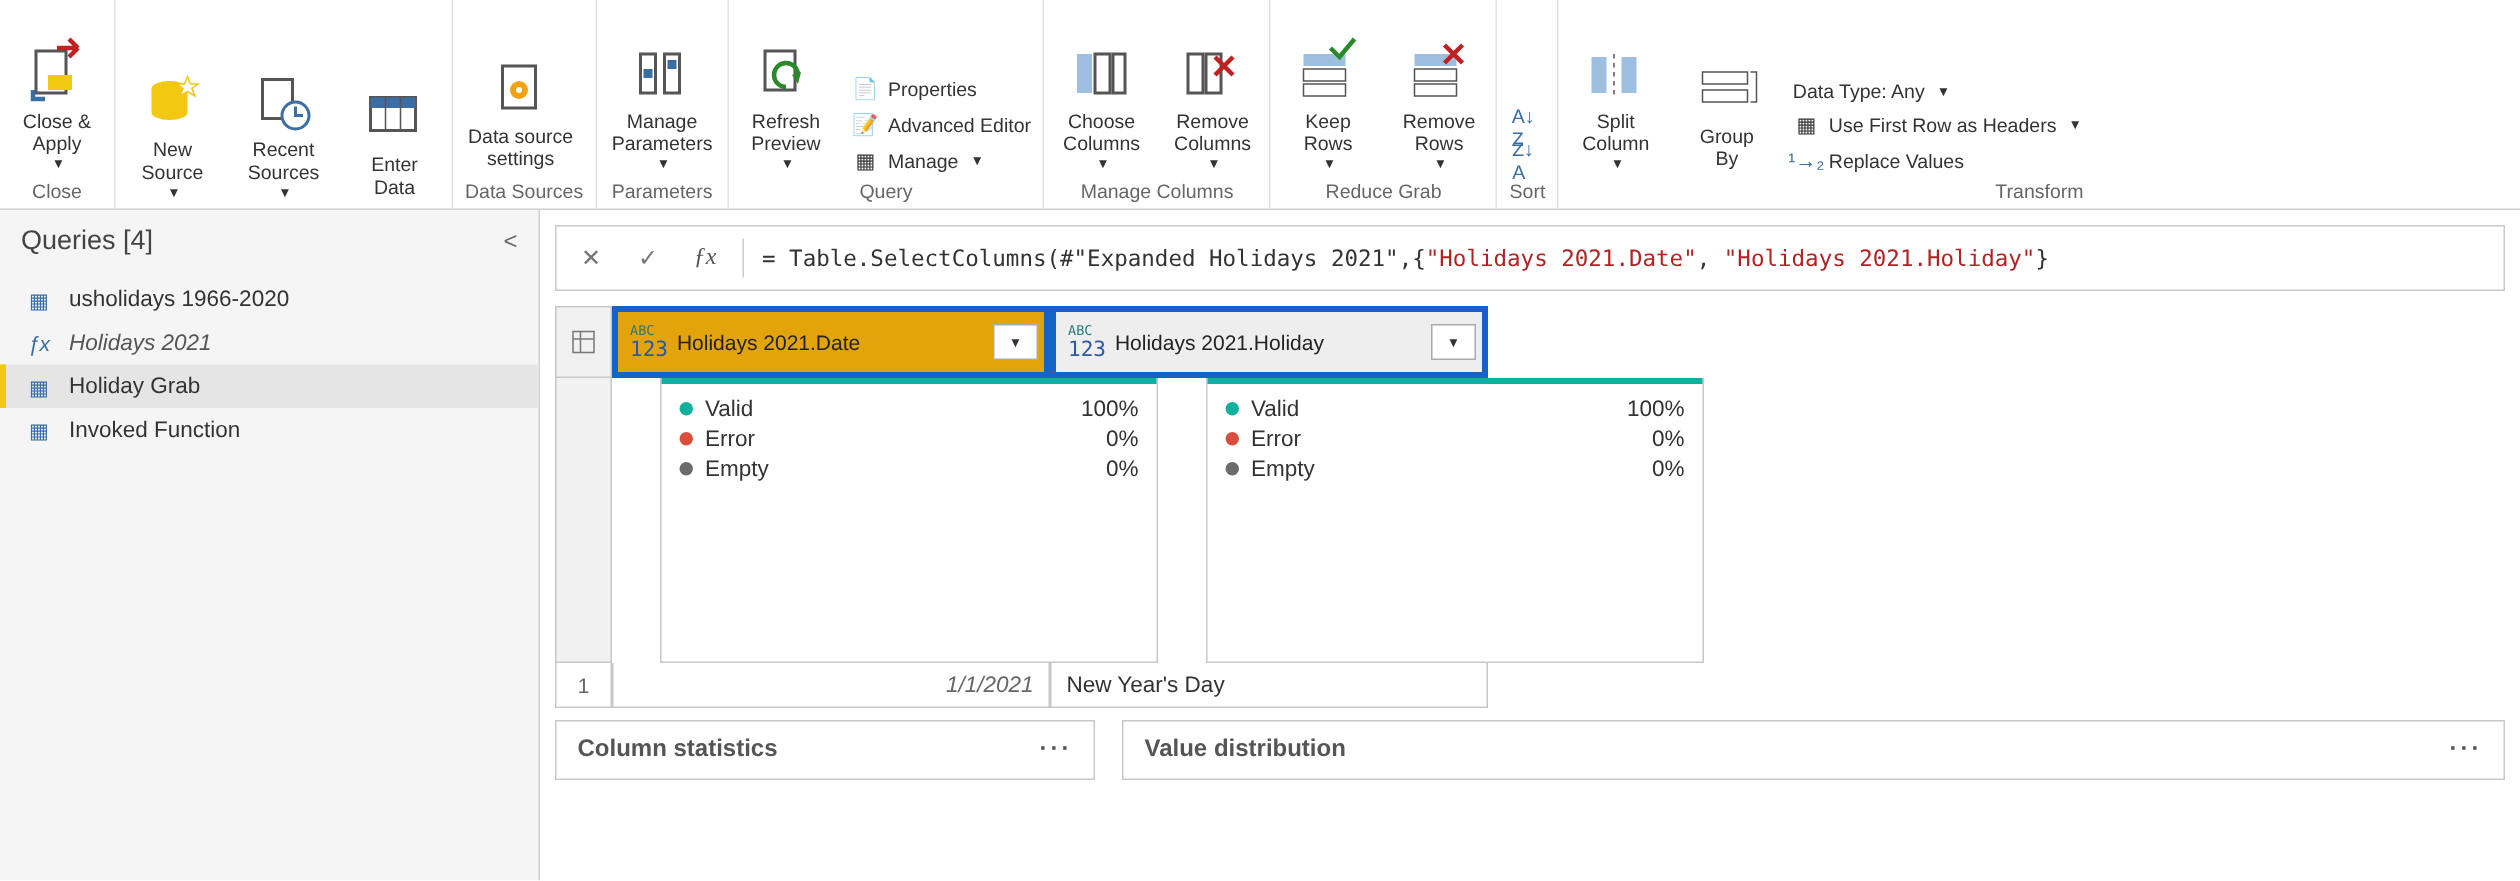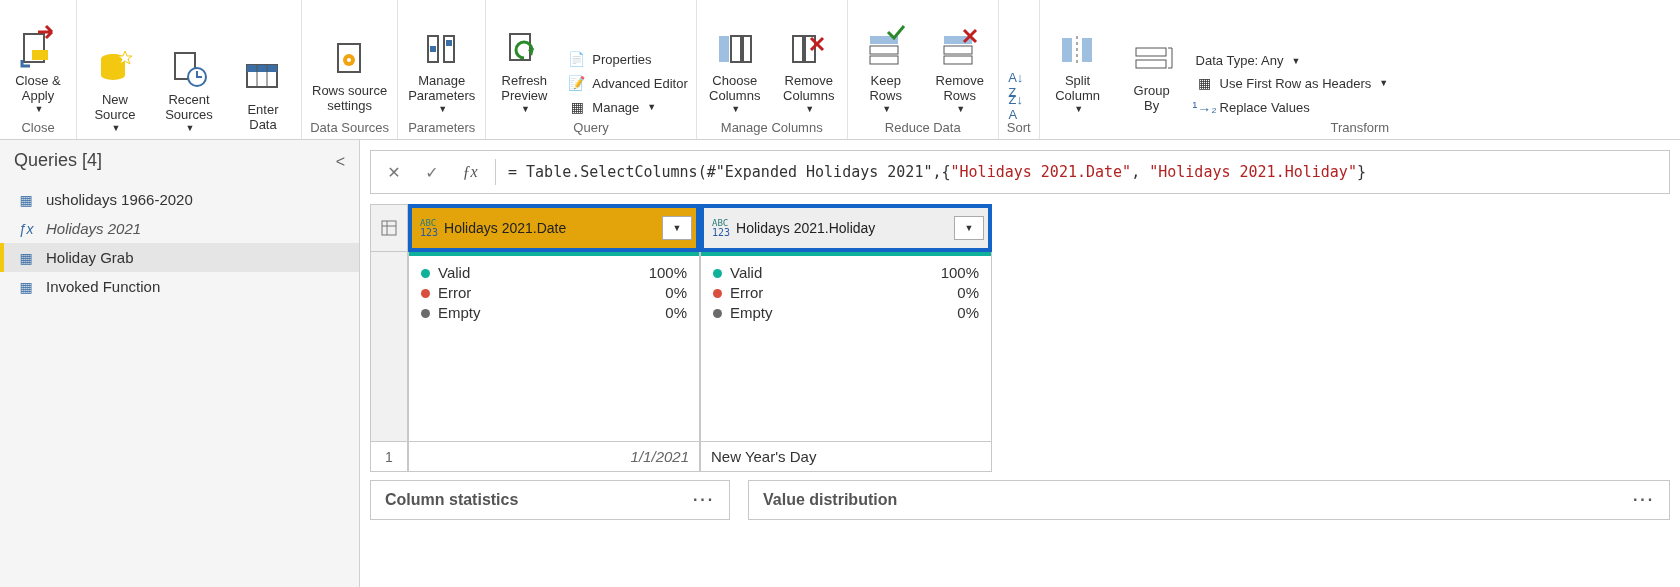--- a/index.html
+++ b/index.html
@@ -39,24 +39,24 @@
     .fb-formula .sr { color:#b22222; }
 
     .grid { margin:10px 10px 0 10px; }
     .gh-row { display:flex; }
     .gh-index { width:38px; border:1px solid #c8c8c8; background:#f1f1f1; display:flex; align-items:center; justify-content:center; font-size:12px; color:#666; }
     .colh { width:292px; border:1px solid #c8c8c8; background:#eee; display:flex; align-items:center; height:48px; position:relative; }
     .colh.selected { background:#e2a40a; border:4px solid #1463c7; }
     .colh.hl { border:4px solid #1463c7; }
     .colh .type-icon { font-family:monospace; font-size:13px; color:#3a6ea5; padding:0 6px 0 8px; line-height:1; }
     .colh .type-icon .t1 { color:#2a7a7a; font-size:9px; display:block; }
-    .colh .type-icon .t2 { color:#2a5aa3; font-size:10px; display:block; }
+    .colh .type-icon .t2 { color:#2a5aa3; font-size:14px; display:block; }
     .colh .cname { flex:1; font-size:14px; font-weight:normal; color:#222; }
     .colh .drop { width:30px; height:24px; border:1px solid #aaa; background:#fff; display:flex; align-items:center; justify-content:center; margin-right:4px; font-size:9px; cursor:pointer; }
-    .col-quality { width:292px; border:1px solid #c8c8c8; border-top:none; padding:8px 12px; font-size:15px; }
+    .col-quality { width:332px; border:1px solid #c8c8c8; border-top:none; padding:8px 12px; font-size:15px;margin-left:32px; }
     .qbar { height:4px; background:#0fb19b; margin:-8px -12px 8px -12px; }
     .qrow { display:flex; justify-content:space-between; align-items:center; margin:3px 0; }
     .dot { width:9px; height:9px; border-radius:50%; display:inline-block; margin-right:8px; }
     .dot.v{background:#0fb19b;} .dot.e{background:#d94e3c;} .dot.m{background:#6b6b6b;}
     .data-row { display:flex; }
     .data-row .ridx { width:38px; border:1px solid #c8c8c8; border-top:none; display:flex; align-items:center; justify-content:center; color:#666; font-size:14px; height:30px; }
     .data-row .cell { width:292px; border:1px solid #c8c8c8; border-top:none; height:30px; display:flex; align-items:center; padding:0 10px; font-size:15px; }
     .data-row .cell.r { justify-content:flex-end; font-style:italic; color:#666; }
 
     .bottom-panes { display:flex; margin:8px 10px 0 10px; gap:18px; align-items:center; }
@@ -135,21 +135,21 @@
   <div class="ribbon-group">
     <div class="rg-row">
       <div class="rbtn-big">
         <span class="icon">
             <svg width="40" height="40">
               <rect x="8" y="4" width="22" height="28" fill="none" stroke="#555" stroke-width="2"></rect>
               <circle cx="19" cy="20" r="6" fill="#f2a311"></circle>
               <circle cx="19" cy="20" r="2" fill="#fff"></circle>
             </svg>
           </span>
-        <span class="lbl" style="white-space:pre-line">Rows source
+        <span class="lbl" style="white-space:pre-line">Data source
 settings</span>
       </div>
     </div>
     <div class="rg-label">Data Sources</div>
   </div>
 
   <div class="ribbon-group">
     <div class="rg-row">
       <div class="rbtn-big">
         <span class="icon">
@@ -253,21 +253,21 @@
               <rect x="4" y="16" width="28" height="8" fill="none" stroke="#555"></rect>
               <rect x="4" y="26" width="28" height="8" fill="none" stroke="#555"></rect>
               <path d="M24 0 L36 12 M36 0 L24 12" stroke="#c02020" stroke-width="3"></path>
             </svg>
           </span>
         <span class="lbl" style="white-space:pre-line">Remove
 Rows</span>
           <span class="caret">▼</span>
       </div>
     </div>
-    <div class="rg-label">Reduce Data</div>
+    <div class="rg-label">Reduce Grab</div>
   </div>
 
   <div class="ribbon-group">
     <div class="rg-row">
       <div style="display:flex;flex-direction:column;gap:4px;justify-content:center;">
         <div class="rbtn-sm">
             <span class="icon-sm" style="font-size:13px; color:#3a6ea5">A↓<br>Z</span>
           </div>
         <div class="rbtn-sm">
             <span class="icon-sm" style="font-size:13px; color:#3a6ea5">Z↓<br>A</span>

